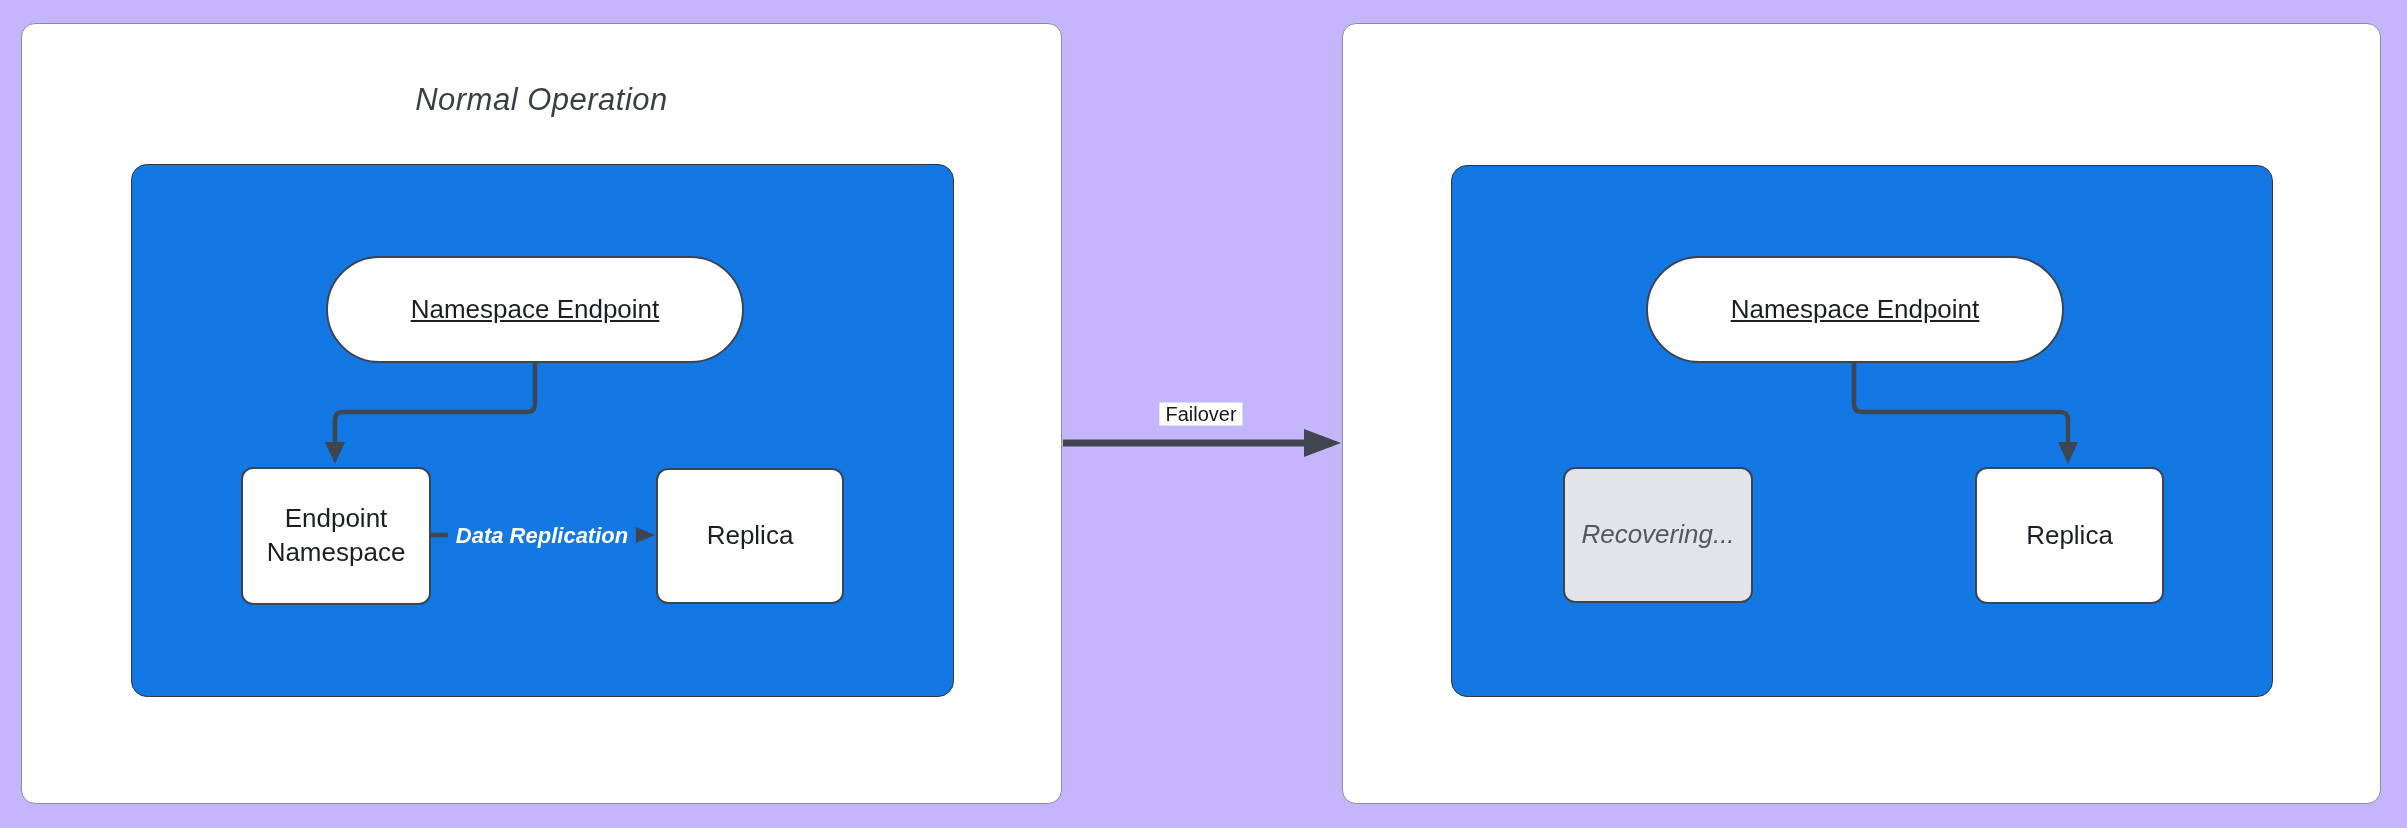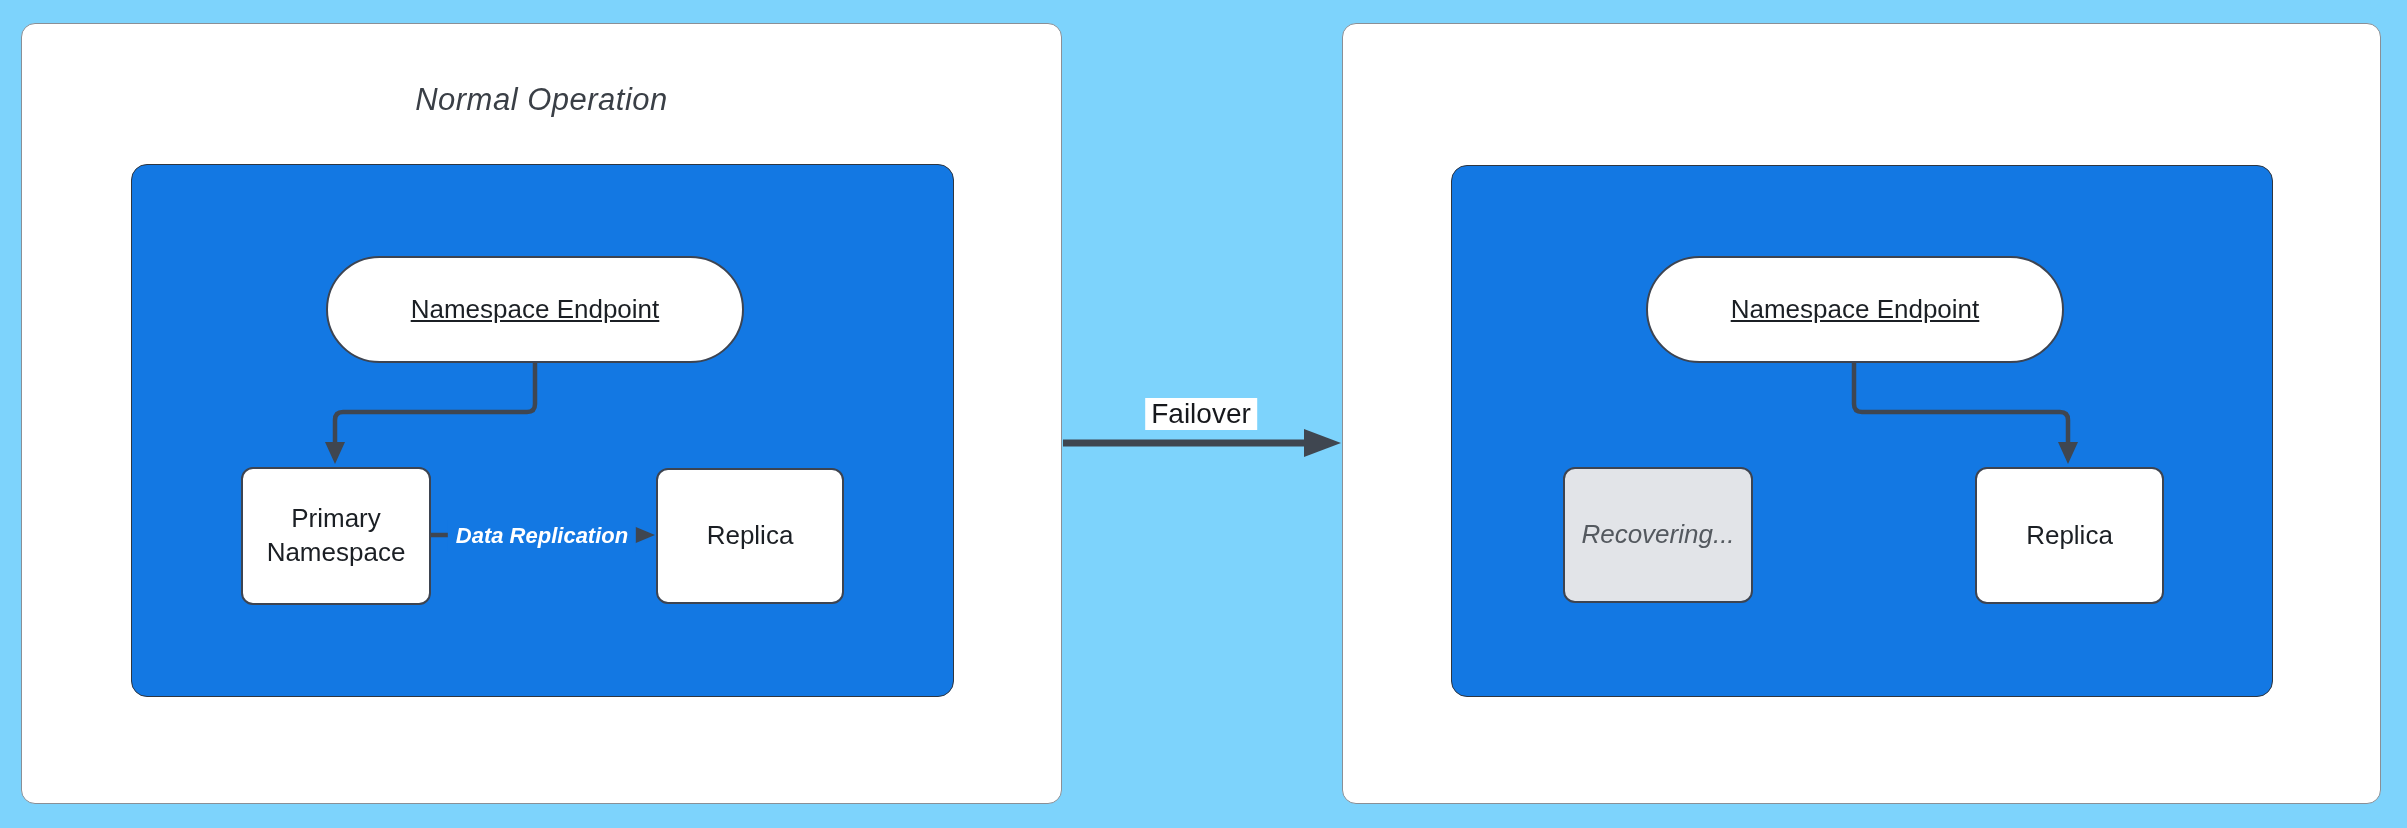--- a/index.html
+++ b/index.html
@@ -14,21 +14,21 @@
   }
   *{box-sizing:border-box;margin:0;padding:0;}
   body{
     font-family:"Liberation Sans", sans-serif;
     background:#ffffff;
   }
   .page{
     position:relative;
     width:2407px;
     height:828px;
-    background:#7dd3fc;
+    background:#c4b5fd;
     overflow:hidden;
   }
   .panel{
     position:absolute;
     top:23px;
     height:781px;
     background:#ffffff;
     border:1.5px solid var(--panel_border);
     border-radius:14px;
   }
@@ -105,38 +105,38 @@
     background:var(--container_blue);
     color:#ffffff;
     font-weight:bold;
     font-size:22px;
     padding:3px 8px;
     font-style:italic;
   }
   .failover-label{
     left:1201px;top:414px;
     color:#16181C;
-    font-size:28px;
+    font-size:20px;
     background:#ffffff;
     padding:0 6px;
   }
 </style>
 </head>
 <body>
 
 <div class="page">
 
   <div class="panel panel-left">
     <div class="panel-title">Normal Operation</div>
     <div class="blue-box blue-left"></div>
     <div class="node pill pill-left">
       <span>Namespace Endpoint</span>
     </div>
     <div class="node rect primary-node">
-      <span>Primary Namespace</span>
+      <span>Endpoint Namespace</span>
     </div>
     <div class="node rect replica-left">
       <span>Replica</span>
     </div>
   </div>
 
   <div class="panel panel-right">
     <div class="blue-box blue-right"></div>
     <div class="node pill pill-right">
       <span>Namespace Endpoint</span>

